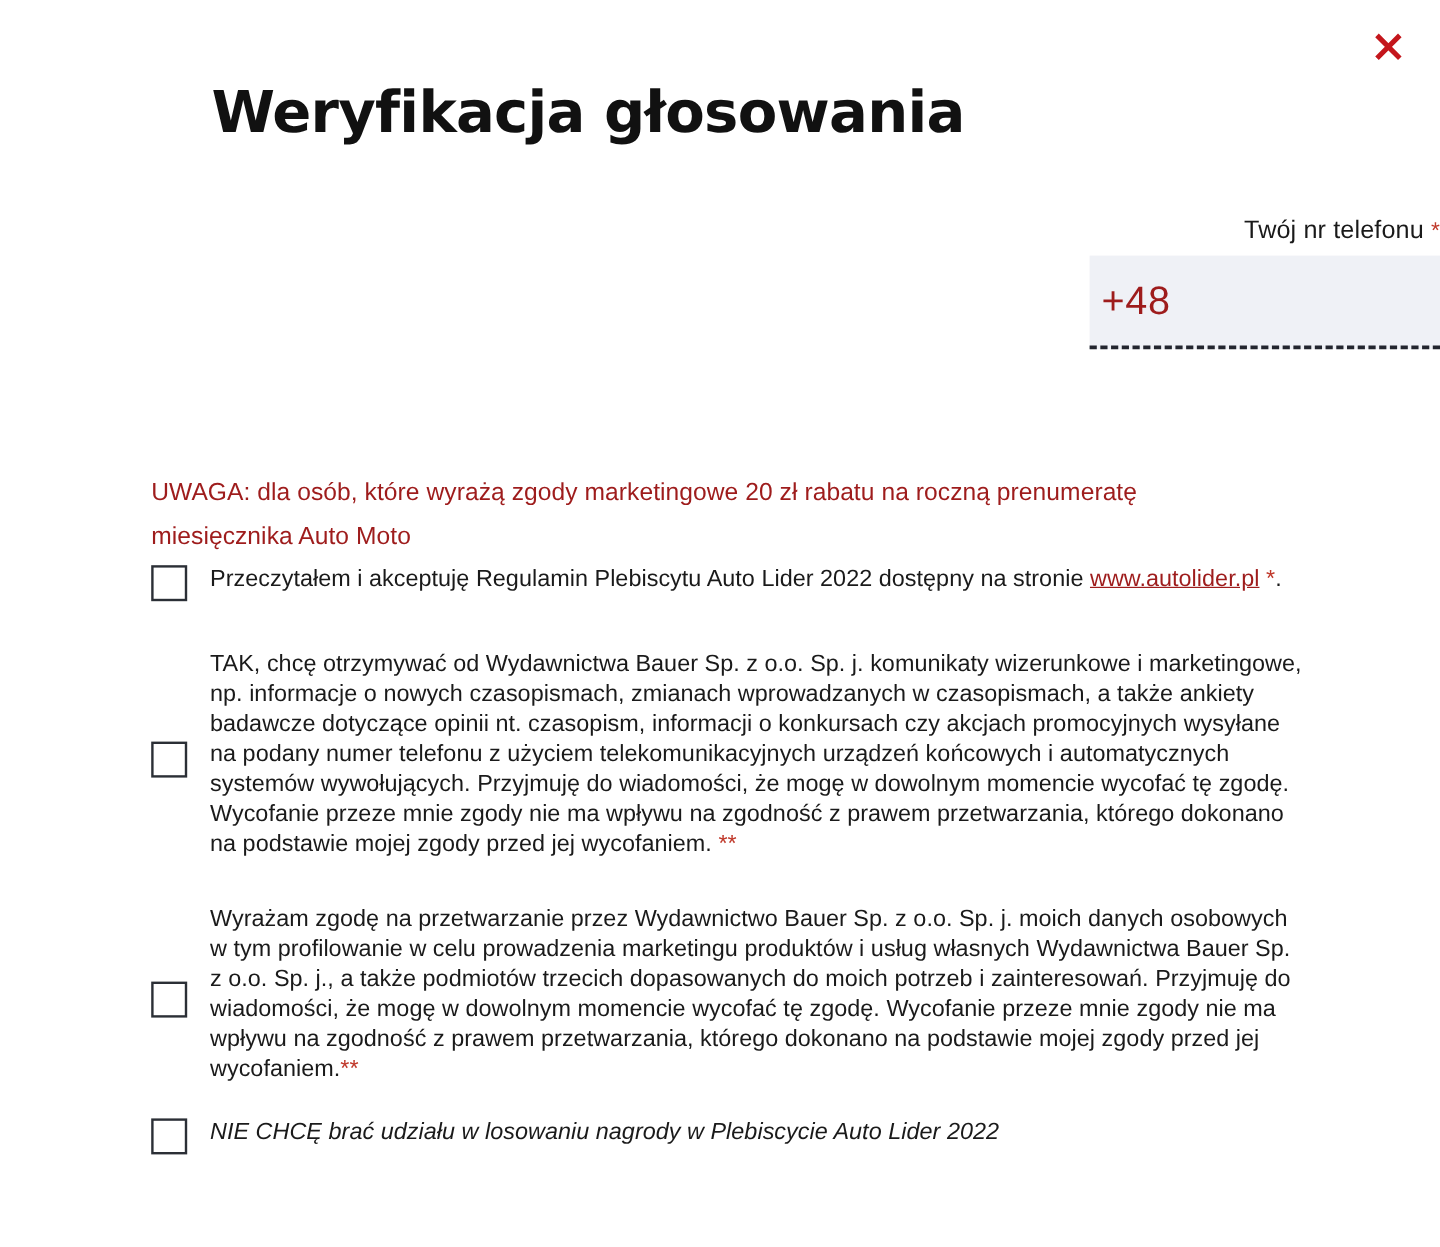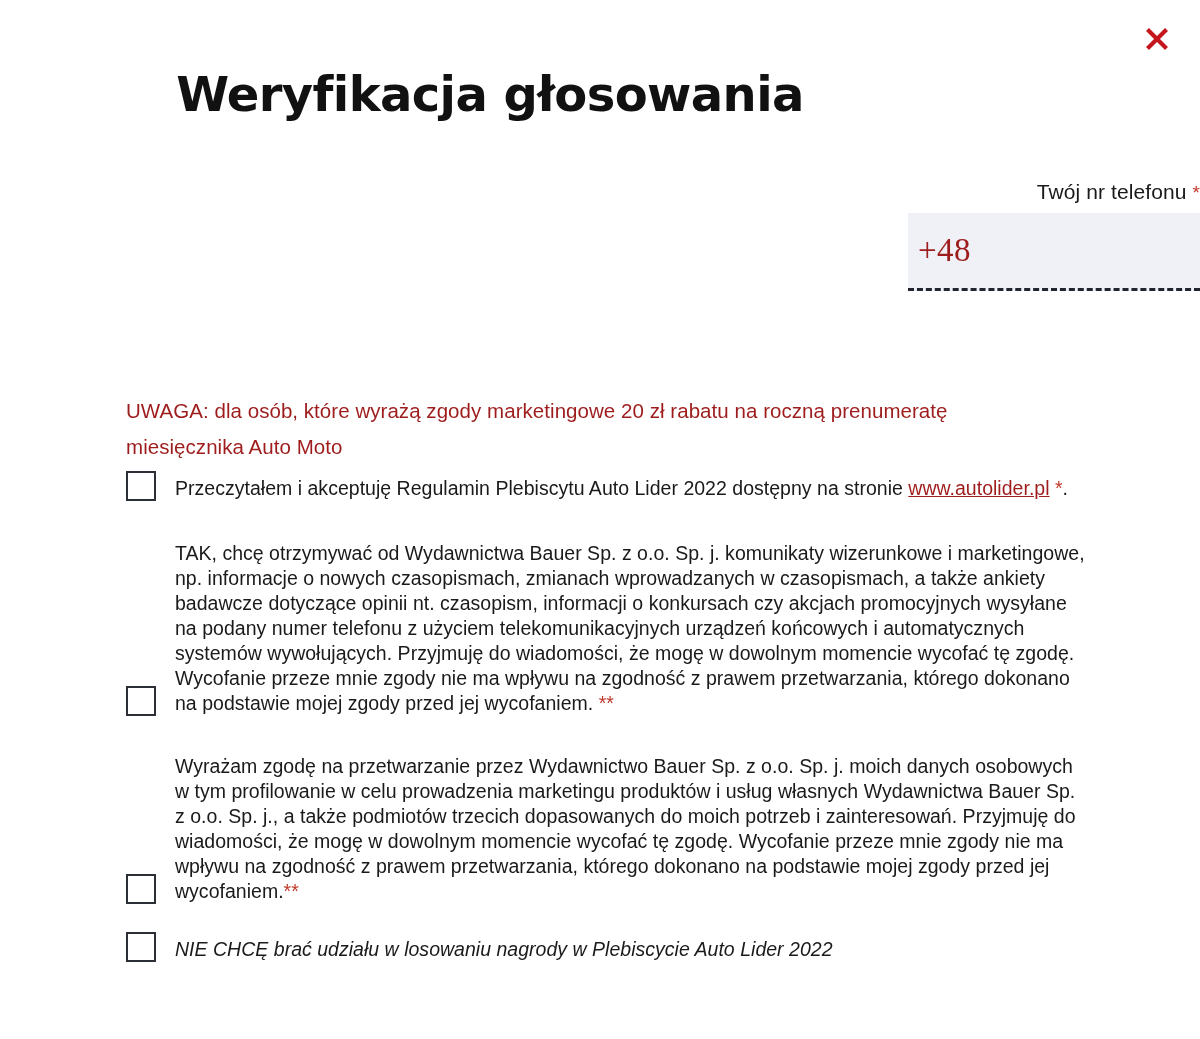--- a/index.html
+++ b/index.html
@@ -81,21 +81,21 @@
     align-items: center;
     padding-left: 10px;
   }
   .phone-value {
     font-size: 33px;
     color: #9e1c1c;
     letter-spacing: 0.5px;
     background: transparent;
     border: none;
     outline: none;
-    font-family: Liberation Serif, serif;
+    font-family: Liberation Sans, sans-serif;
     width: 100%;
     padding: 0;
     margin: 0;
   }
 
   
   .notice {
     position: absolute;
     top: 372px;
     left: 126px;
@@ -108,21 +108,21 @@
 
   
   .consent-list {
     position: absolute;
     top: 463px;
     left: 126px;
     width: 960px;
   }
   .consent-row {
     display: flex;
-    align-items: flex-end;
+    align-items: center;
     margin-bottom: 26px;
   }
   .consent-row:last-child { margin-bottom: 0; font-style: italic; }
 
   .checkbox {
     flex: 0 0 auto;
     width: 30px;
     height: 30px;
     border: 2px solid #2b2f36;
     background: #ffffff;

